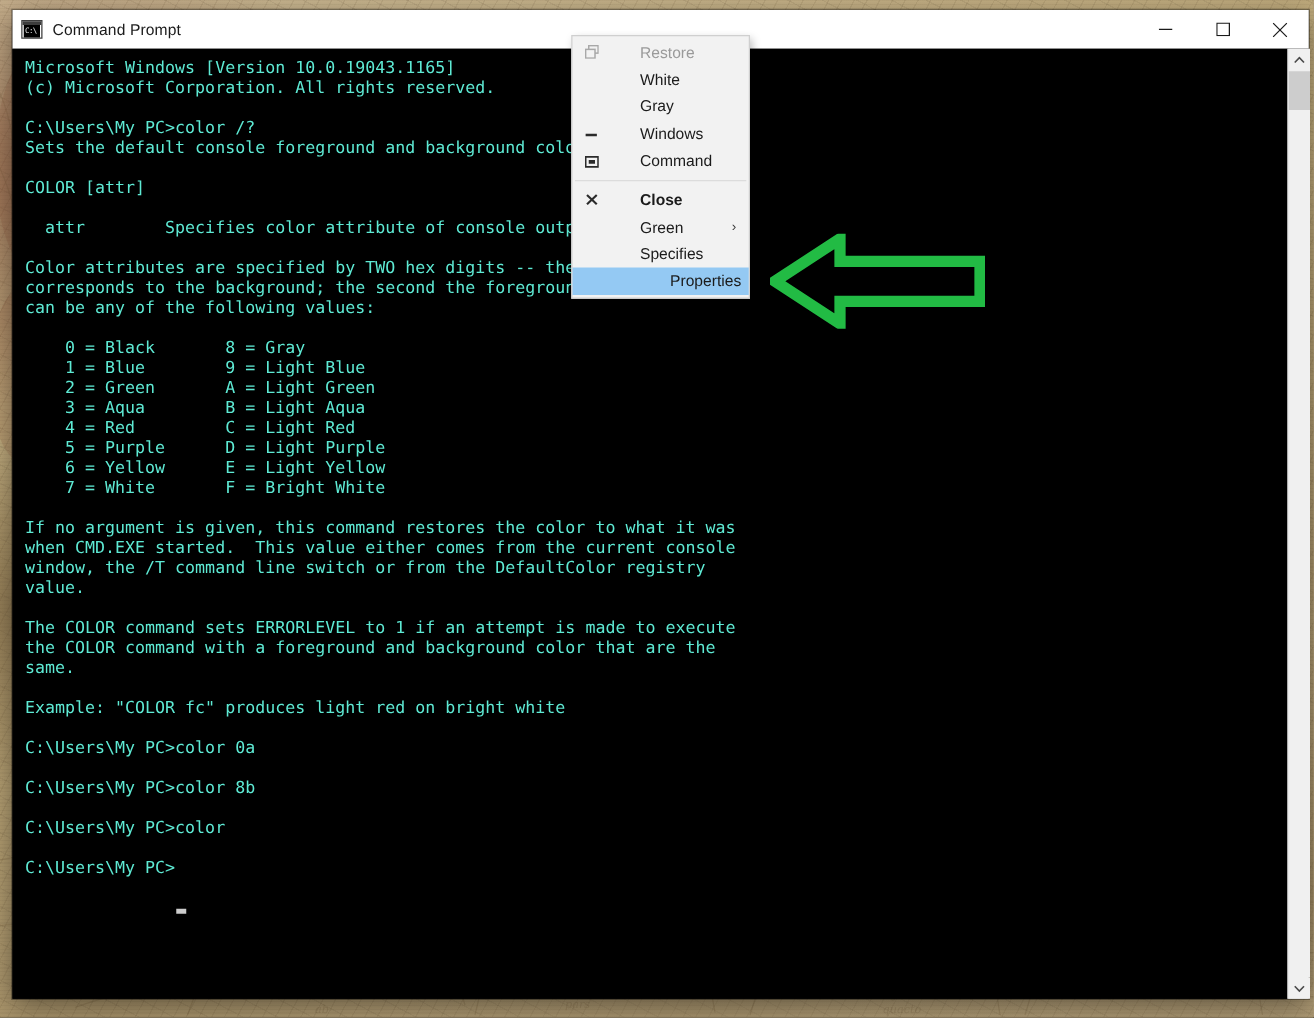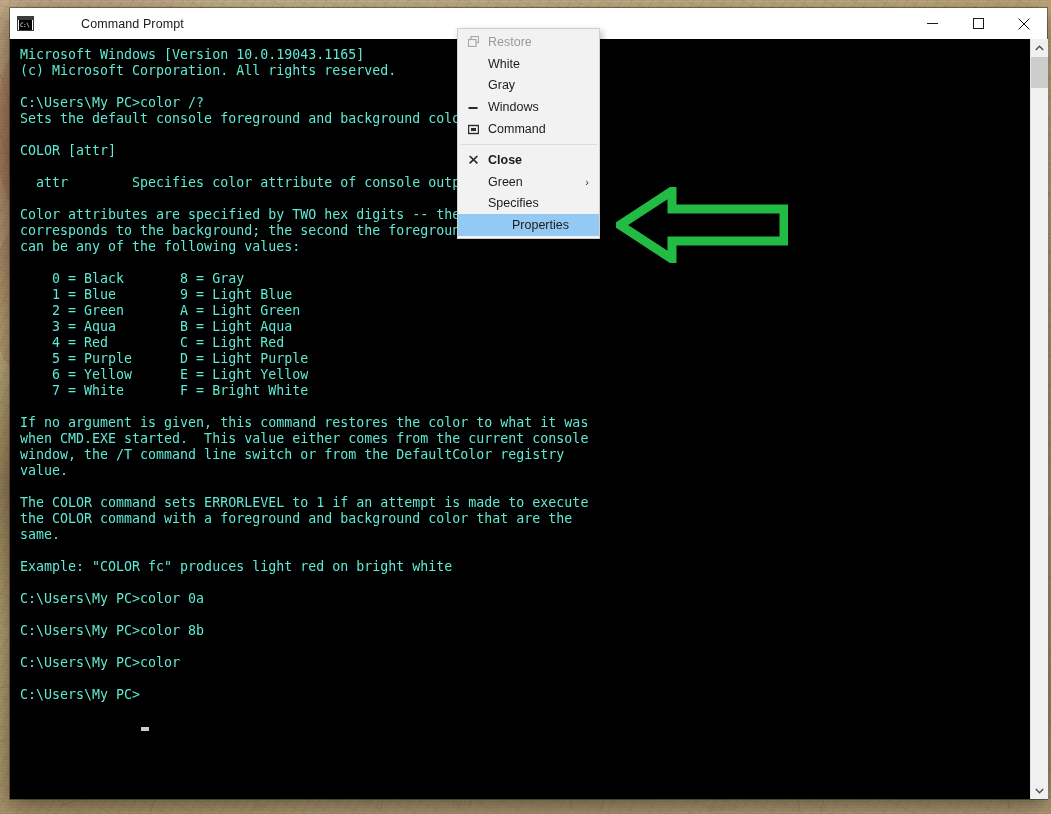--- a/index.html
+++ b/index.html
@@ -84,21 +84,20 @@
     font-family: "DejaVu Sans Mono", monospace;
     font-size: 6px;
     line-height: 9px;
     padding-left: 1px;
     letter-spacing: -0.5px;
   }
   #titlebar-title {
     font-size: 12.5px;
     color: #1a1a1a;
     letter-spacing: 0.1px;
-    margin-left: 39px;
   }
   .win-btn {
     width: 46px;
     height: 31px;
     display: flex;
     align-items: center;
     justify-content: center;
     background: transparent;
     border: none;
     padding: 0;
@@ -202,20 +201,21 @@
     box-sizing: border-box;
   }
   .menu-item {
     height: 21.8px;
     display: flex;
     align-items: center;
     font-size: 12.5px;
     color: #1b1b1b;
     padding-left: 0;
     position: relative;
+    gap: 24px;
   }
   .menu-icon {
     width: 30px;
     display: flex;
     align-items: center;
     justify-content: center;
     flex: none;
   }
   .menu-label { flex: 1 1 auto; }
   .menu-item.disabled { color: #9a9a9a; }

